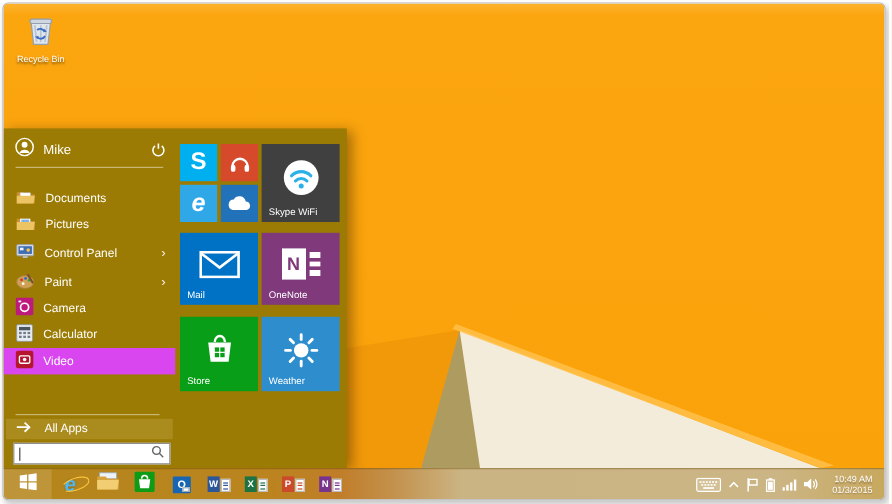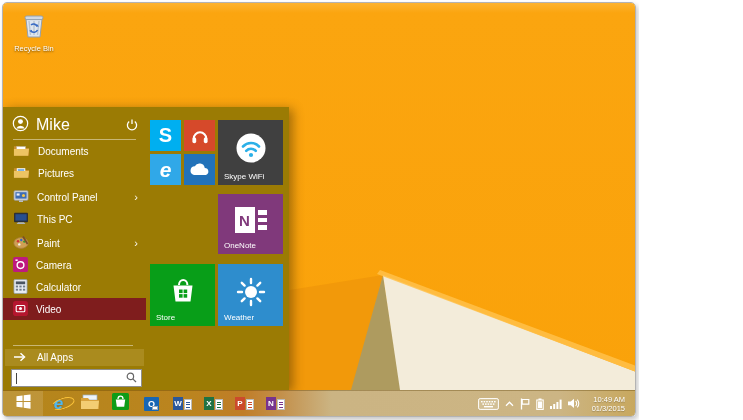--- a/index.html
+++ b/index.html
@@ -1,17 +1,17 @@
 <!DOCTYPE html>
 <html><head>
 <meta charset="utf-8">
 <style>
   * { margin:0; padding:0; box-sizing:border-box; }
   html,body { width:743px; height:420px; background:#fff; font-family:"Liberation Sans","DejaVu Sans",sans-serif; }
-  .page { position:relative; width:639px; height:420px; background:#fff; overflow:hidden; }
+  .page { position:relative; width:741px; height:420px; background:#fff; overflow:hidden; }
   .screen { position:absolute; left:2px; top:2px; right:3px; bottom:3px; border:1px solid #b3b3b3;
             border-radius:5px; overflow:hidden; box-shadow:2px 3px 5px rgba(0,0,0,.22); }
 
   
   .desktop { position:absolute; left:0; right:0; top:0; bottom:26px;
              background:linear-gradient(180deg,#fdb32f 0,#fba50f 10px,#faa20a 100%); }
   .wall { position:absolute; inset:0; }
   .tri-dark  { clip-path:polygon(380px 272px, 349px 387px, 0 387px, 0 333px); background:#f2990a; }
   .tri-khaki { clip-path:polygon(380px 272px, 398px 387px, 348px 387px); background:#ae9b5f; }
   .tri-cream { clip-path:polygon(380px 272px, 680px 387px, 397px 387px); background:#f3ecda; }
@@ -19,28 +19,28 @@
 
   
   .recycle { position:absolute; left:8px; top:8px; width:46px; text-align:center; }
   .recycle .lbl { margin-top:1px; font-size:7.5px; color:#fff; text-shadow:0 1px 2px rgba(0,0,0,.6); }
 
   
   .start-menu { position:absolute; left:0; top:104px; width:286px; bottom:0;
                 background:#9b7b04; box-shadow:4px 2px 10px rgba(60,40,0,.45); color:#fff; }
   .menu-left { position:absolute; left:0; top:0; width:143px; bottom:0; }
   .user-row { display:flex; align-items:center; gap:7px; height:24px; margin:6px 6px 0 9px; }
-  .user-name { font-size:16px; flex:1; }
+  .user-name { font-size:11px; flex:1; }
   .power-btn { width:16px; height:16px; display:grid; place-items:center; cursor:pointer; }
   .menu-sep { height:1px; background:rgba(255,255,255,.45); margin:2px 10px 0 10px; }
-  .menu-items { margin-top:0; }
+  .menu-items { margin-top:14px; }
   .menu-item { height:22px; display:flex; align-items:center; gap:8px; padding:0 8px 0 10px; font-size:10px; }
   .menu-item .mi-label { flex:1; white-space:nowrap; }
   .menu-item .chev { font-size:11px; color:#fff; opacity:.95; }
-  .menu-item.hl { background:#7f1d1d; }
+  .menu-item.hl { background:#d946ef; }
   .gap2 { height:2px; }
   .all-apps { position:absolute; bottom:24px; left:2px; width:139px; height:17px; background:#aa8b1e;
               display:flex; align-items:center; gap:10px; padding-left:8px; font-size:10px; }
   .search-box { position:absolute; bottom:3px; left:8px; width:131px; height:18px; background:#fff;
                 border:1px solid #8f8f8f; display:flex; align-items:center; padding:0 4px; }
   .search-box input { flex:1; border:none; outline:none; font-size:10px; width:100px; background:transparent; color:#222; }
   .caret { width:1px; height:11px; background:#444; margin-right:2px; }
 
   
   .menu-tiles { position:absolute; left:147px; top:0; right:0; bottom:0; }
@@ -164,30 +164,20 @@
                   <rect x="2.4" y="2.2" width="11.2" height="6.4" fill="#3e6db5"></rect>
                   <rect x="3.6" y="3.4" width="3" height="2.2" fill="#fff" opacity=".9"></rect>
                   <circle cx="10.5" cy="5.4" r="1.5" fill="#f5c54a"></circle>
                   <rect x="6" y="10.4" width="4" height="1.6" fill="#b9bec4"></rect>
                 </svg>
               </span>
               <span class="mi-label">Control Panel</span>
               <span class="chev">›</span>
             </div>
 
-            <div class="menu-item">
-              <span>
-                <svg width="16" height="13" viewBox="0 0 16 13">
-                  <rect x="1" y="0.8" width="14" height="9.4" rx="1" fill="#2b2f36"></rect>
-                  <rect x="2.4" y="2.2" width="11.2" height="6.4" fill="#274e8d"></rect>
-                  <path d="M5 10.2 h6 l1.4 1.8 H3.6 Z" fill="#aeb4bb"></path>
-                </svg>
-              </span>
-              <span class="mi-label">This PC</span>
-            </div>
 
             <div class="gap2"></div>
 
 
             <div class="menu-item">
               <span>
                 <svg width="16" height="14" viewBox="0 0 16 14">
                   <ellipse cx="8" cy="8" rx="7.2" ry="5.4" fill="#cfa054" stroke="#a87f3d" stroke-width=".8"></ellipse>
                   <circle cx="5" cy="6.2" r="1.2" fill="#d23333"></circle>
                   <circle cx="8.3" cy="5" r="1.2" fill="#3366cc"></circle>
@@ -302,20 +292,29 @@
               <svg width="40" height="40" viewBox="0 0 40 40">
                 <circle cx="20" cy="19" r="14.5" fill="#fff"></circle>
                 <path d="M12 17.5 a11 11 0 0 1 16 0" fill="none" stroke="#2bb0e8" stroke-width="2.6" stroke-linecap="round"></path>
                 <path d="M15.2 21.8 a6.6 6.6 0 0 1 9.6 0" fill="none" stroke="#2bb0e8" stroke-width="2.6" stroke-linecap="round"></path>
                 <circle cx="20" cy="26" r="2.1" fill="#2bb0e8"></circle>
               </svg>
             </div>
             <span class="t-label">Skype WiFi</span>
           </div>
 
+          <div class="tile" style="left:0; top:87px; width:65px; height:60px; background:#0072c6;">
+            <div class="t-center" style="top:-8px;">
+              <svg width="34" height="23" viewBox="0 0 34 23">
+                <rect x="1.2" y="1.2" width="31.6" height="20.6" fill="none" stroke="#fff" stroke-width="2.2"></rect>
+                <polyline points="2,2.4 17,14 32,2.4" fill="none" stroke="#fff" stroke-width="2.2"></polyline>
+              </svg>
+            </div>
+            <span class="t-label">Mail</span>
+          </div>
 
           <div class="tile" style="left:68px; top:87px; width:65px; height:60px; background:#80397b;">
             <div class="t-center" style="top:-8px;">
               <span class="onenote-wrap">
                 <span class="on-box">N</span>
                 <span class="on-bars">
                     <i></i>
                     <i></i>
                     <i></i>
                   </span>

